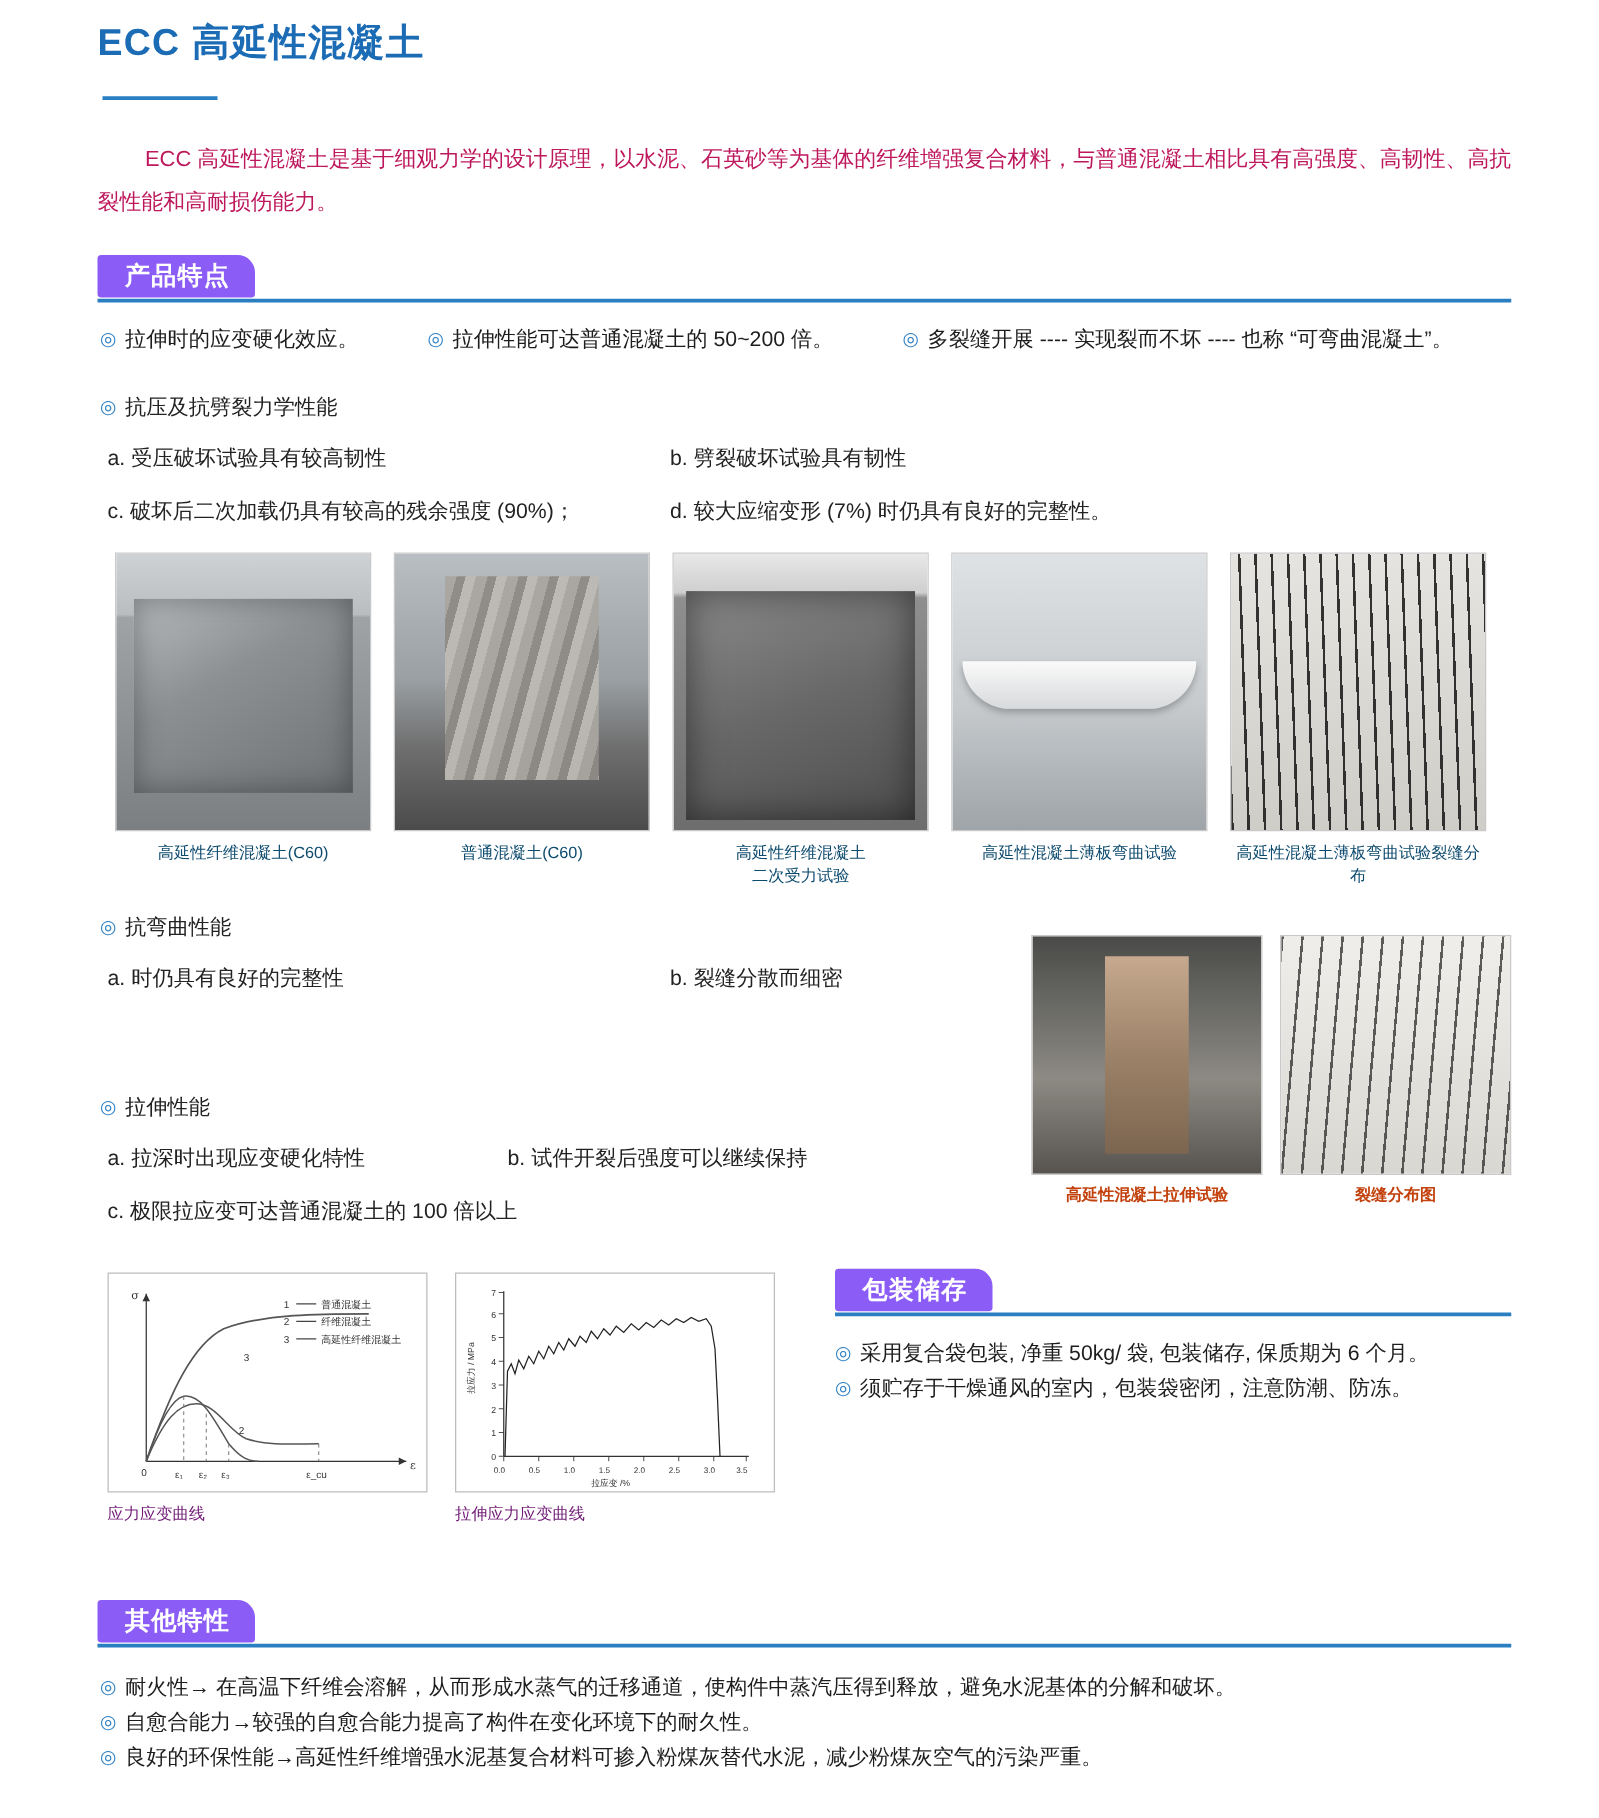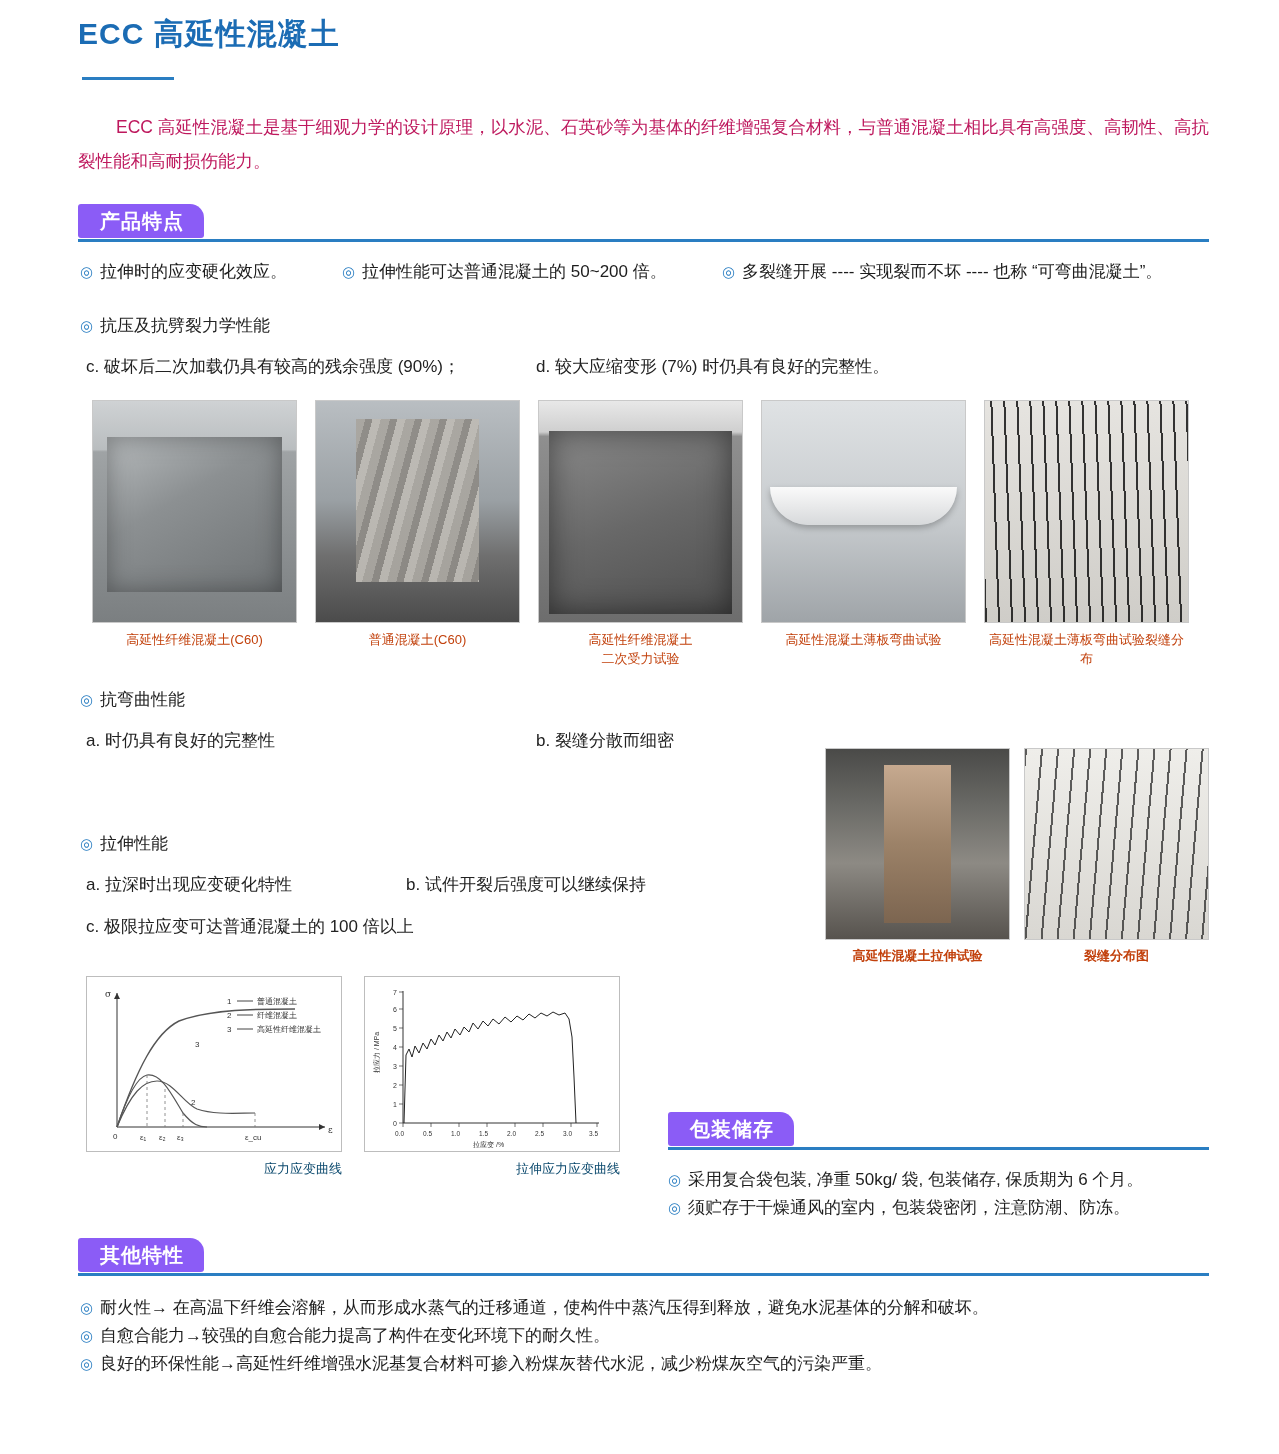--- a/index.html
+++ b/index.html
@@ -137,21 +137,21 @@
     height: 223px;
     border: 1px solid #c9c9c9;
     box-sizing: border-box;
     overflow: hidden;
     position: relative;
   }
   .fig .cap {
     margin-top: 7px;
     text-align: center;
     font-size: 13px;
-    color: #c2410c;
+    color: #0c4a6e;
     line-height: 19px;
   }
 
   
   .ph {
     position: absolute;
     inset: 0;
   }
   .ph-specimen {
     background:
@@ -263,32 +263,32 @@
   .chart-frame {
     width: 256px;
     height: 176px;
     border: 1px solid #bdbdbd;
     background: #ffffff;
     box-sizing: border-box;
     position: relative;
   }
   .chart-cap {
     margin-top: 8px;
-    text-align: right;
+    text-align: left;
     font-size: 13px;
-    color: #0c4a6e;
+    color: #701a75;
   }
   .chart-frame svg { display: block; }
 
   
   .pack-block {
     position: absolute;
     left: 668px;
     right: 70px;
-    top: 1112px;
+    top: 1015px;
   }
   .pack-head {
     position: relative;
     height: 38px;
   }
   .pack-lines {
     margin-top: 16px;
     font-size: 17px;
     line-height: 33px;
     color: #1d1d1d;
@@ -335,20 +335,24 @@
         <span>多裂缝开展 ---- 实现裂而不坏 ---- 也称 “可弯曲混凝土”。</span>
       </div>
     </div>
   </div>
 
   <div class="section">
 
     <div class="sub-head">
       <span class="bullet">◎</span>
       <span>抗压及抗劈裂力学性能</span>
+    </div>
+    <div class="two-col">
+      <div class="col-a">a. 受压破坏试验具有较高韧性</div>
+      <div class="col-b">b. 劈裂破坏试验具有韧性</div>
     </div>
     <div class="two-col">
       <div class="col-a">c. 破坏后二次加载仍具有较高的残余强度 (90%)；</div>
       <div class="col-b">d. 较大应缩变形 (7%) 时仍具有良好的完整性。</div>
     </div>
 
     <div class="img-row">
       <div class="fig">
         <div class="frame">
             <div class="ph ph-specimen"></div>

